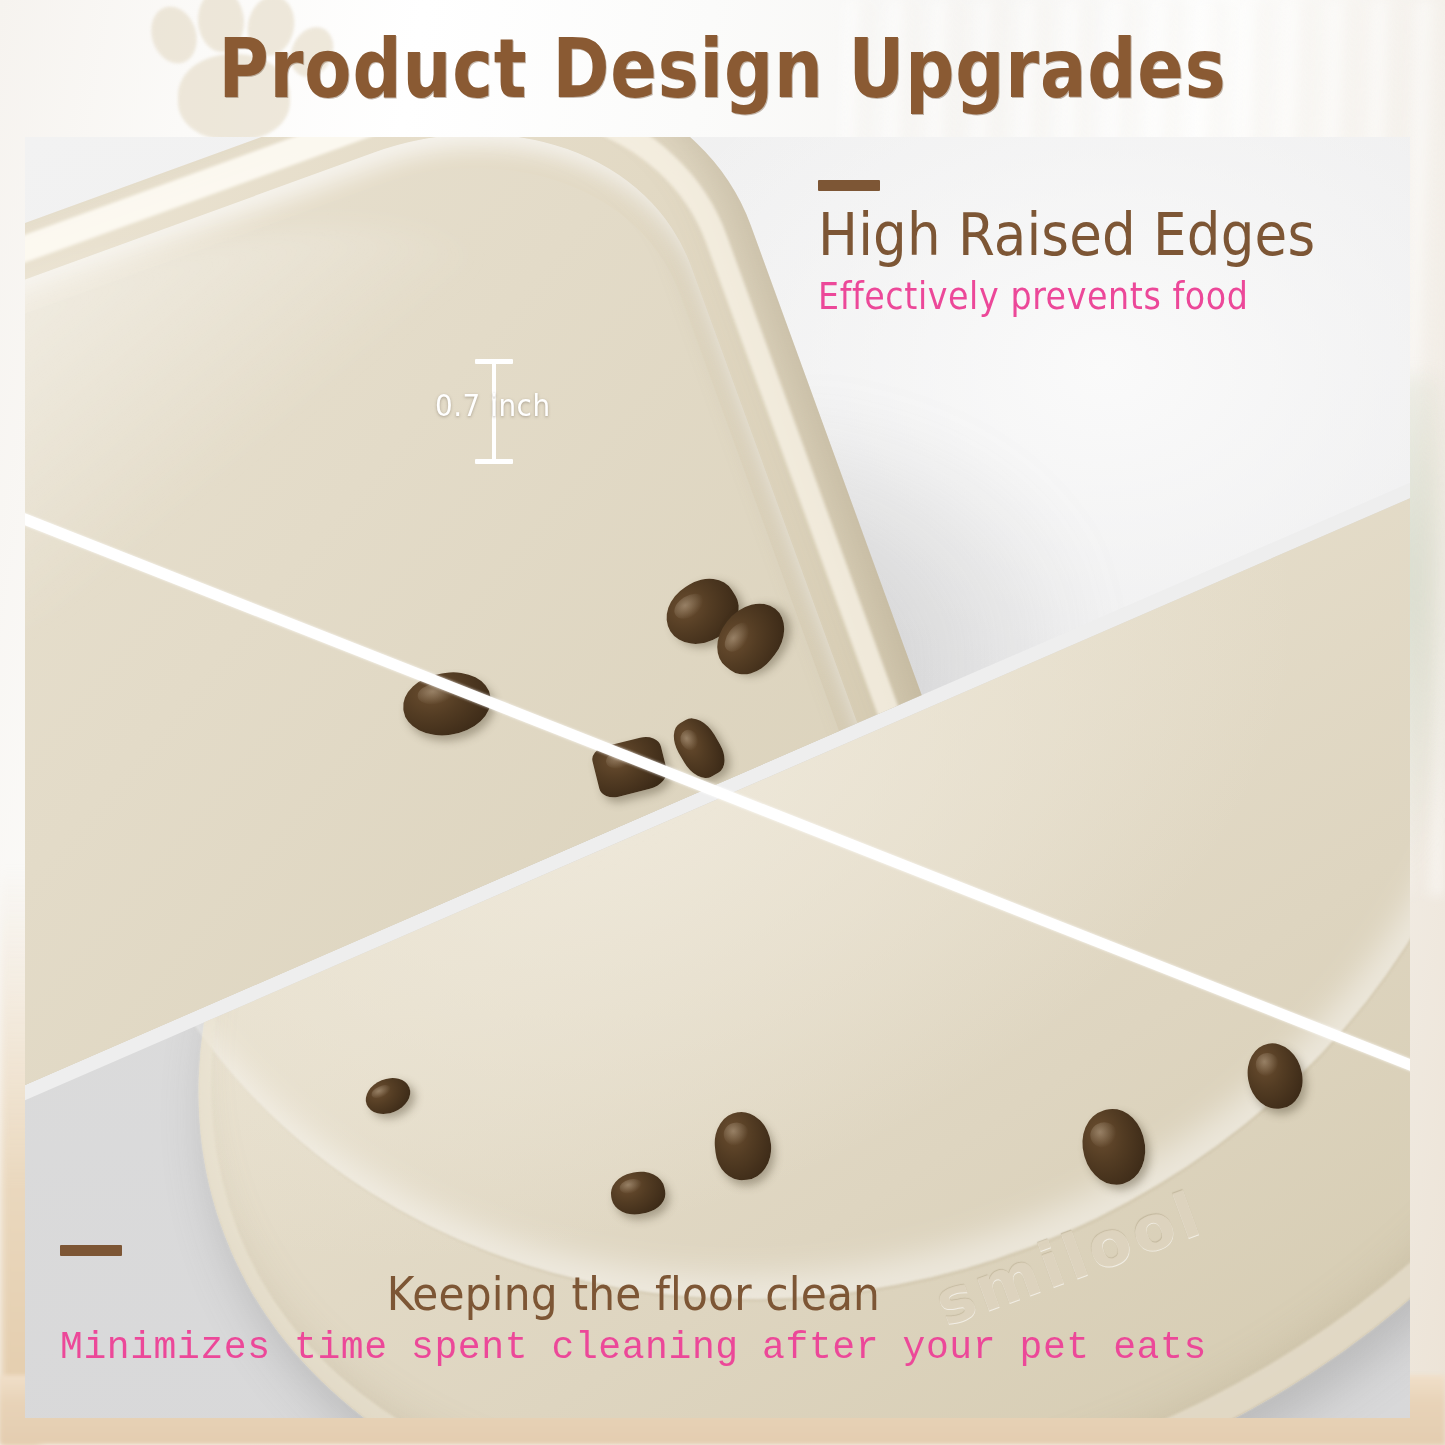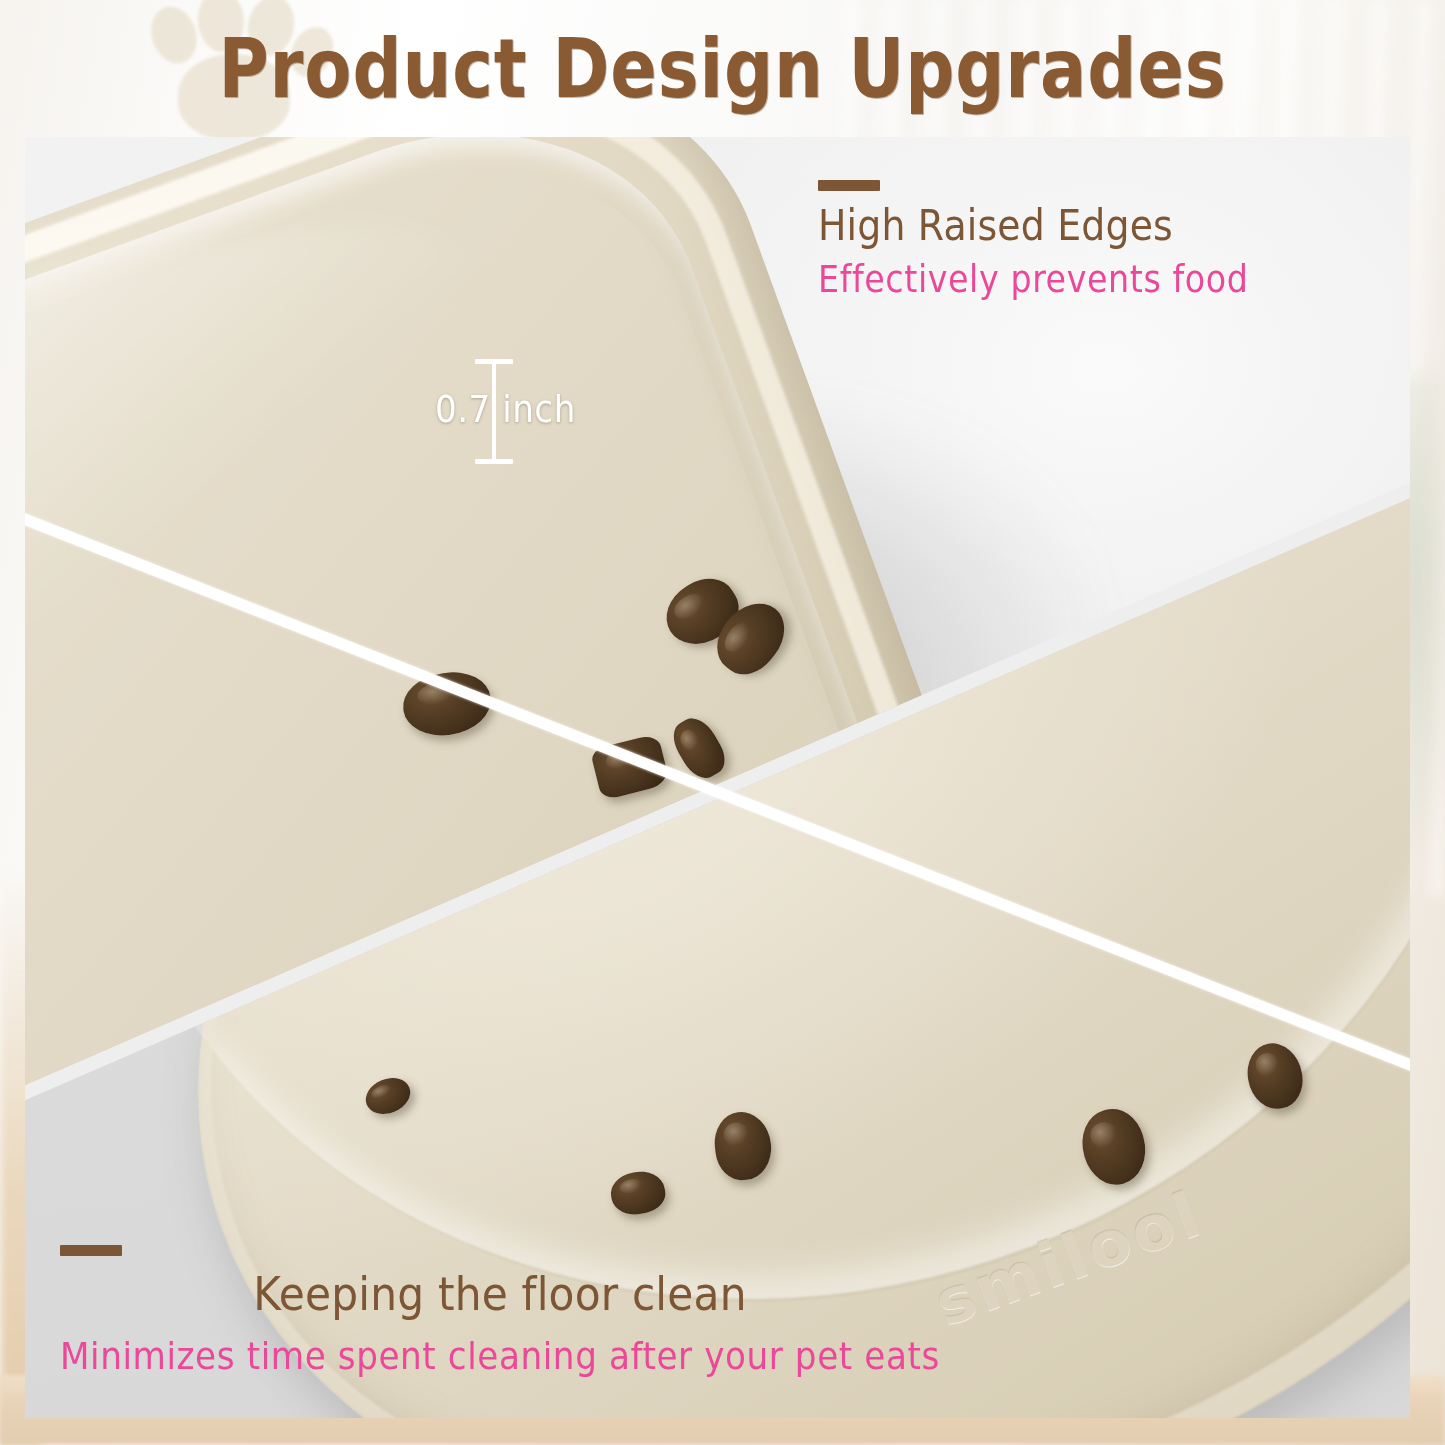--- a/index.html
+++ b/index.html
@@ -260,47 +260,47 @@
   .dim {
     position:absolute; left:432px; top:222px; width:170px; height:112px;
   }
   .dim .bar { position:absolute; left:18px; width:38px; height:5px; background:#ffffff; border-radius:1px; }
   .dim .bar.top { top:0; }
   .dim .bar.bot { top:100px; }
   .dim .stem { position:absolute; left:35px; top:3px; width:4px; height:100px; background:#ffffff; }
   .dim .label {
     position:absolute; left:-22px; top:28px;
     font-family:"DejaVu Sans Condensed","Liberation Sans", sans-serif;
-    font-size:38px; color:#ffffff; letter-spacing:.5px;
+    font-size:31px; color:#ffffff; letter-spacing:.5px;
     text-shadow:0 1px 3px rgba(120,110,95,.55);
     white-space:nowrap;
   }
 
   
   .feature { position:absolute; }
   .feature .accent-bar {
     width:62px; height:11px; background:#7d5635; border-radius:1px; margin-bottom:14px;
   }
   .feature .f-title {
     font-family:"DejaVu Sans Condensed","Liberation Sans", sans-serif;
-    font-size:42px; font-weight:400; color:#7d5635;
+    font-size:59px; font-weight:400; color:#7d5635;
     line-height:1.02; letter-spacing:.2px; white-space:nowrap;
   }
   .feature .f-sub {
     font-family:"DejaVu Sans Condensed","Liberation Sans", sans-serif;
     font-size:37px; font-weight:300; color:#ec4899;
     line-height:1.18; letter-spacing:.6px; margin-top:10px;
   }
 
   #feature-edges { left:818px; top:180px; }
   #feature-edges .f-sub { max-width:600px; }
 
   #feature-floor { left:60px; top:1245px; }
   #feature-floor .f-title { font-size:47px;text-align:center; }
-  #feature-floor .f-sub { font-size:38px; margin-top:16px; }
+  #feature-floor .f-sub { font-size:38px; margin-top:8px;font-family:Liberation Mono, monospace; }
 </style>
 </head>
 <body>
 
 <div id="canvas">
 
   <div class="bg-room"></div>
   <div class="bg-curtain"></div>
   <div class="bg-plant"></div>
   <div class="bg-warm-left"></div>

